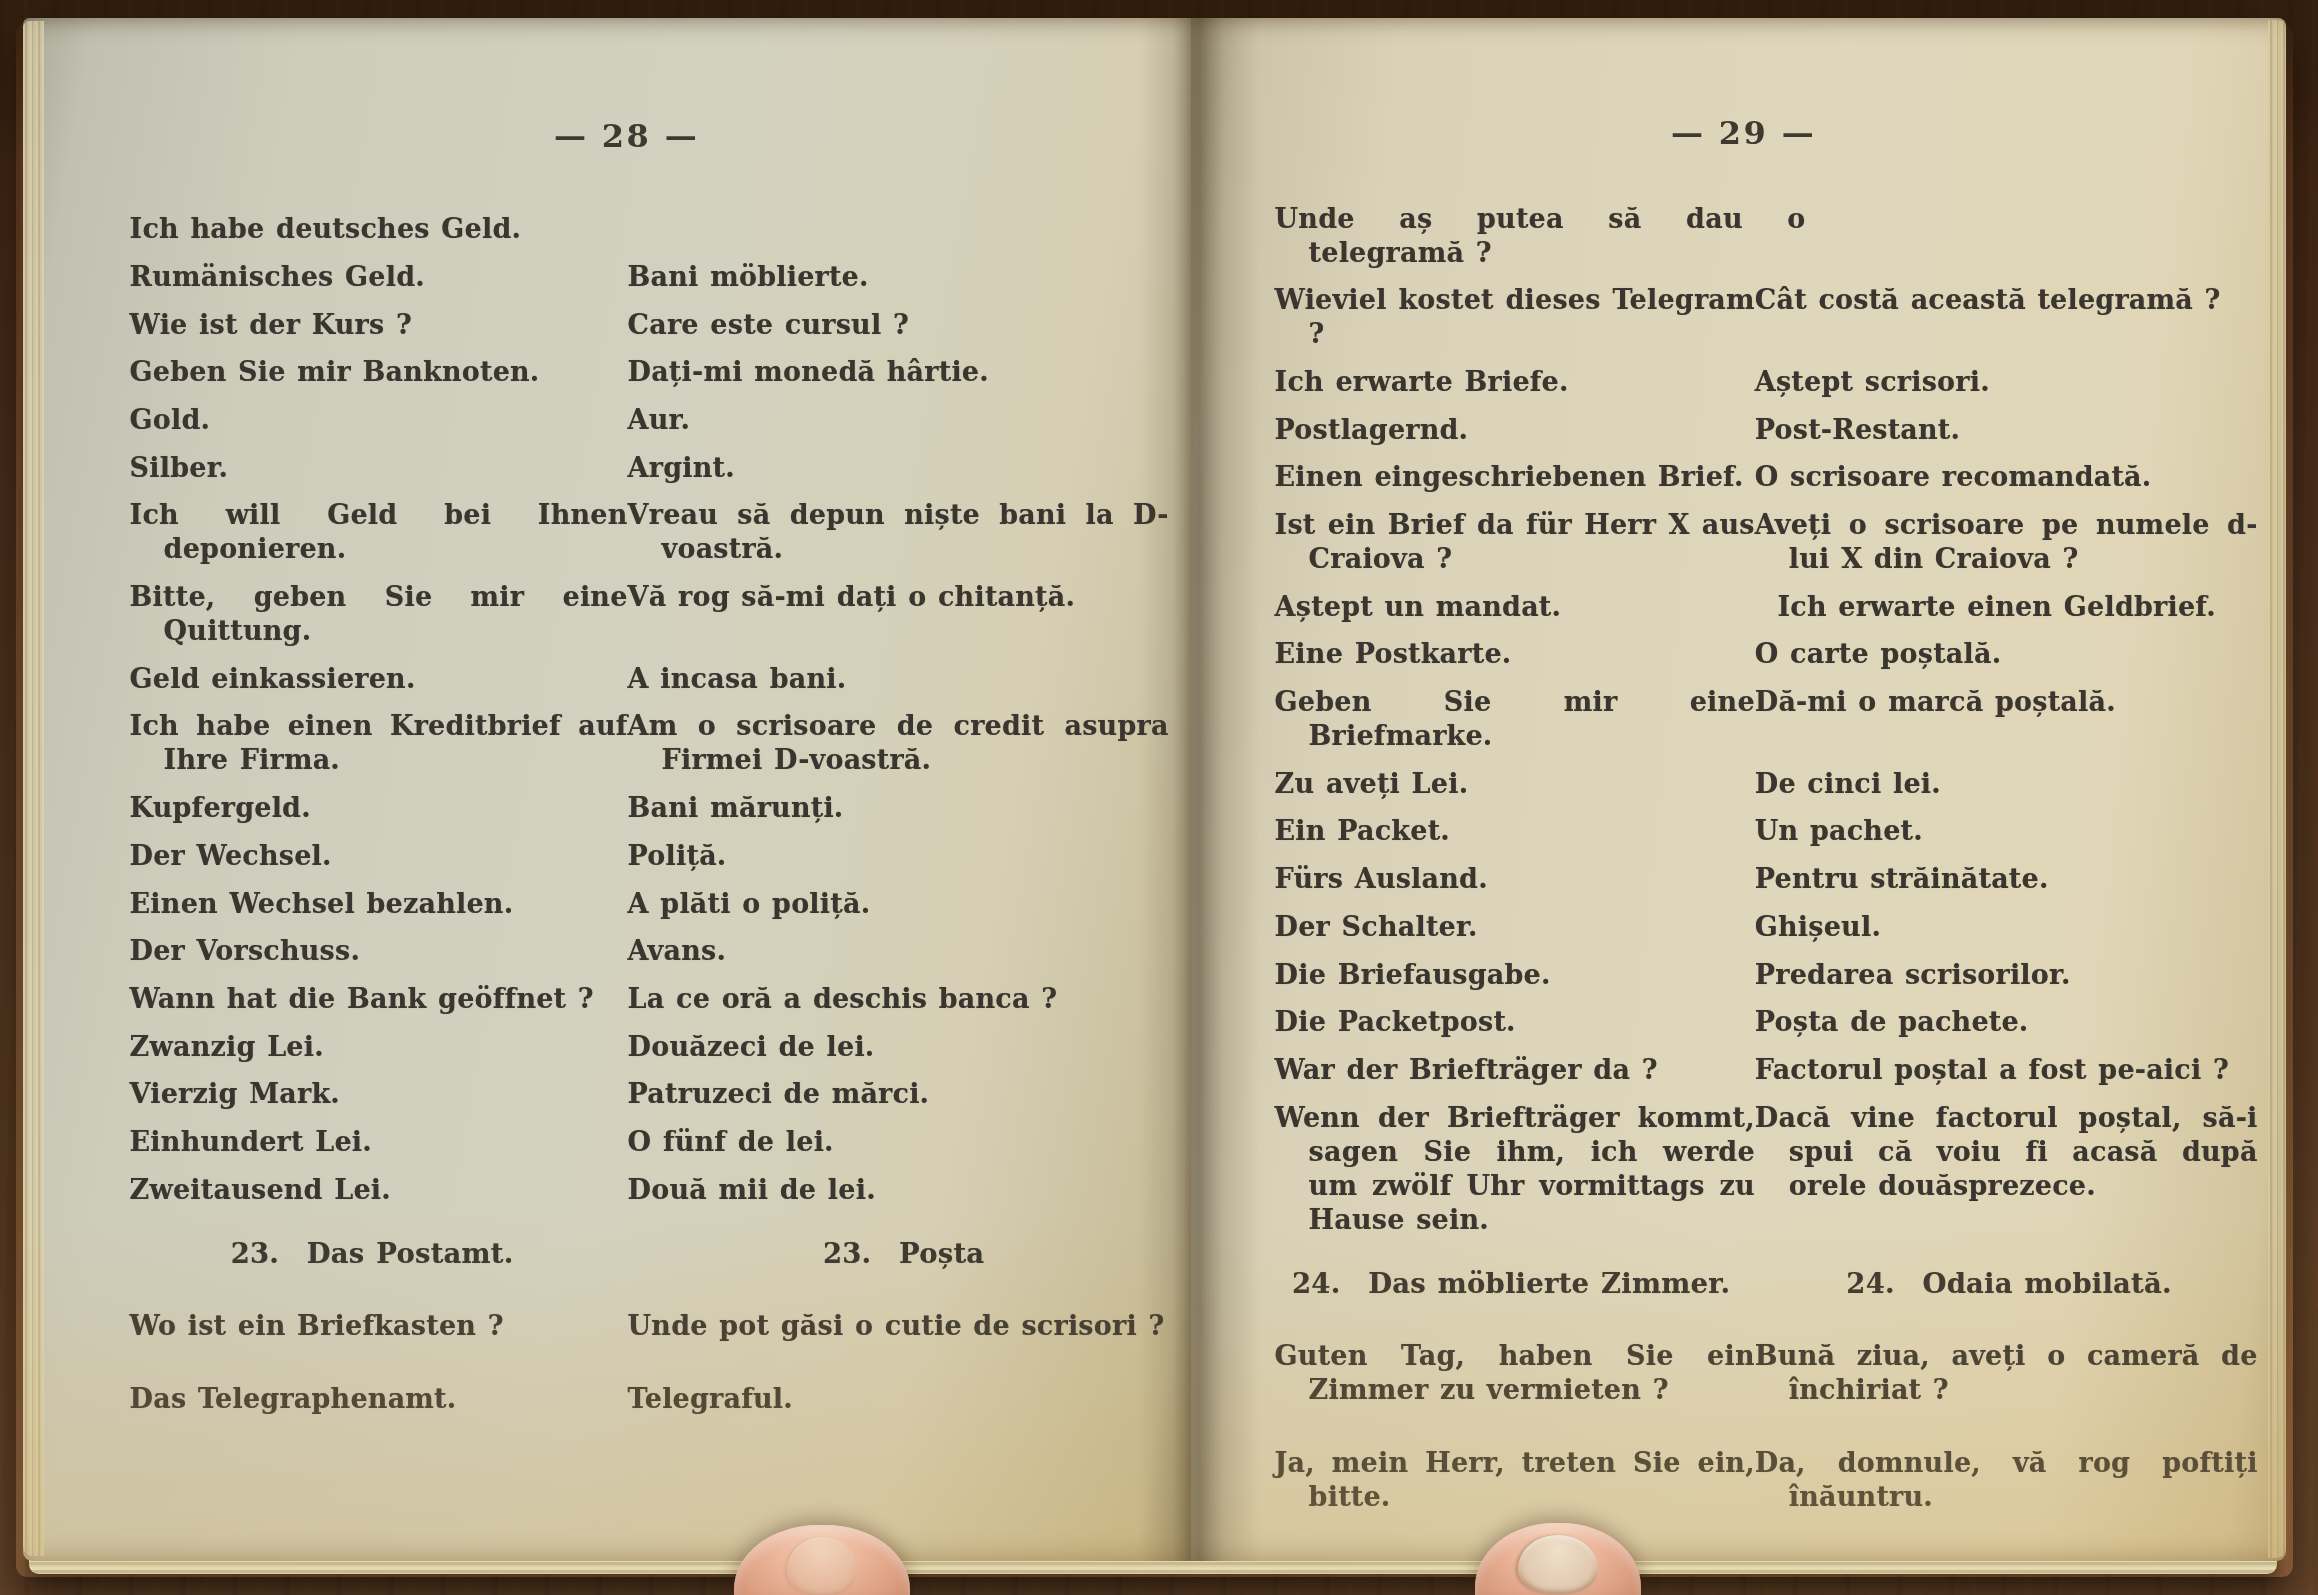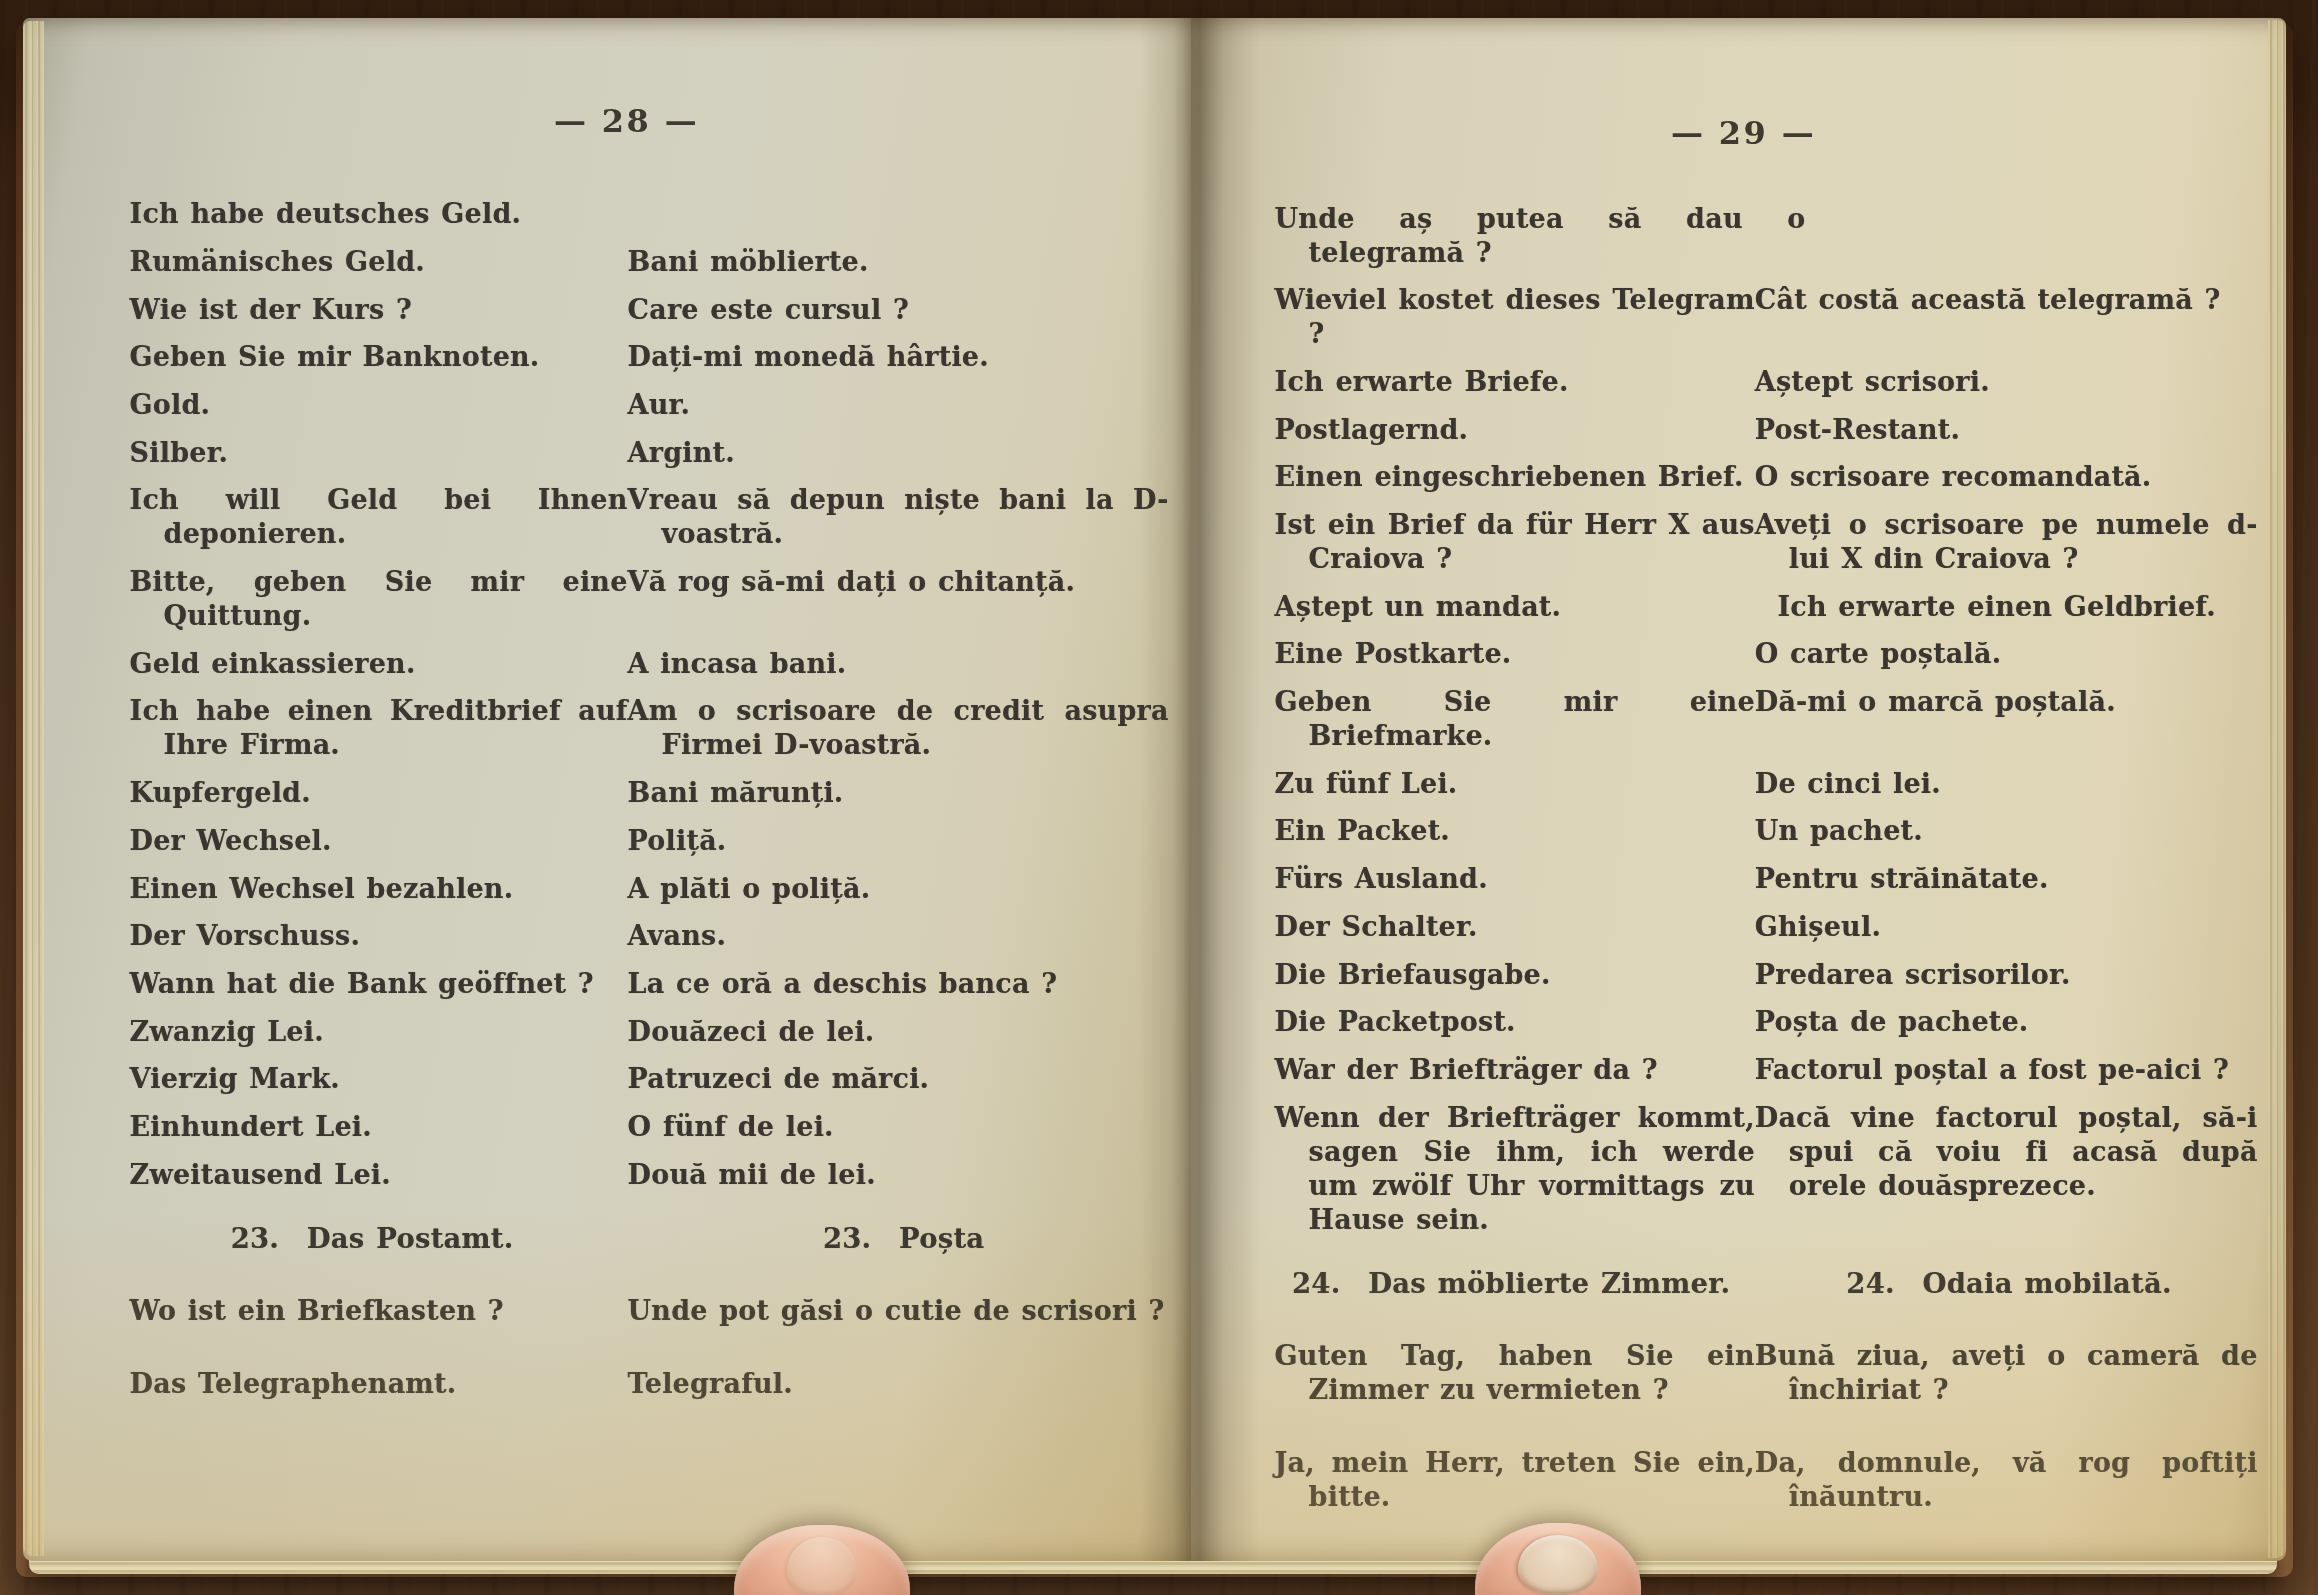--- a/index.html
+++ b/index.html
@@ -25,21 +25,21 @@
     background:linear-gradient(96deg,#b5aa8a 0%,#ccc3a8 4%,#d9d2b8 17%,#ded7bc 52%,#e0d6b7 80%,#d2c49d 95%,#bcab83 100%);}
   .page::after{content:'';position:absolute;left:0;right:0;bottom:0;height:348px;border-radius:inherit;pointer-events:none;
     background:linear-gradient(180deg,transparent,rgba(208,170,92,0.16) 55%, rgba(208,170,92,0.30));}
   .sheet-edges-left{position:absolute;left:0;top:3.2px;bottom:4.9px;width:21px;border-radius:6.5px 0 0 9.7px;opacity:.75;
     background:repeating-linear-gradient(90deg,#e2d5ac 0 2.4px,#bdb088 2.4px 4px,#d6c9a0 4px 6.5px);}
   .sheet-edges-right{position:absolute;right:0;top:1.6px;bottom:3.2px;width:18px;border-radius:0 8px 9.7px 0;opacity:.7;
     background:repeating-linear-gradient(90deg,#d9cba0 0 2.4px,#b6a67c 2.4px 4px,#cfc196 4px 6.5px);}
   .gutter{position:absolute;left:1116px;width:121px;top:0;bottom:0;pointer-events:none;
     background:linear-gradient(90deg,transparent 0%,rgba(72,60,38,0.16) 28%,rgba(50,40,22,0.44) 50%,rgba(72,60,38,0.18) 70%,transparent 100%);}
   .content{position:absolute;color:var(--ink,#3a362f);}
-  .page-left  .content{left:107px;top:73px;width:1039px;}
+  .page-left  .content{left:107px;top:88px;width:1039px;}
   .page-right .content{left:84px;top:81px;width:983px;}
   .header{font-size:32px;font-weight:bold;letter-spacing:2.4px;text-align:center;
     margin:11.3px 0 57px;transform:translateX(-22.6px);color:#3e3a32;}
   .page-right .header{margin:14.6px 0 50px;}
   .prow{display:flex;justify-content:space-between;align-items:flex-start;margin-bottom:13.7px;}
   .cell{font-size:27px;font-weight:bold;line-height:34px;letter-spacing:0.2px;word-spacing:2px;
     text-align:justify;padding-left:34px;text-indent:-34px;
     text-shadow:0 0 0.8px rgba(56,52,45,0.4);}
   .page-left  .cell.de{width:485px;}
   .page-left  .cell.ro{width:530px;}
@@ -200,21 +200,21 @@
             </div>
             <div class="prow">
               <div class="cell de">Eine Postkarte.</div>
               <div class="cell ro">O carte poștală.</div>
             </div>
             <div class="prow">
               <div class="cell de">Geben Sie mir eine Briefmarke.</div>
               <div class="cell ro">Dă-mi o marcă poștală.</div>
             </div>
             <div class="prow">
-              <div class="cell de">Zu fünf Lei.</div>
+              <div class="cell de">Zu aveți Lei.</div>
               <div class="cell ro">De cinci lei.</div>
             </div>
             <div class="prow">
               <div class="cell de">Ein Packet.</div>
               <div class="cell ro">Un pachet.</div>
             </div>
             <div class="prow">
               <div class="cell de">Fürs Ausland.</div>
               <div class="cell ro">Pentru străinătate.</div>
             </div>

